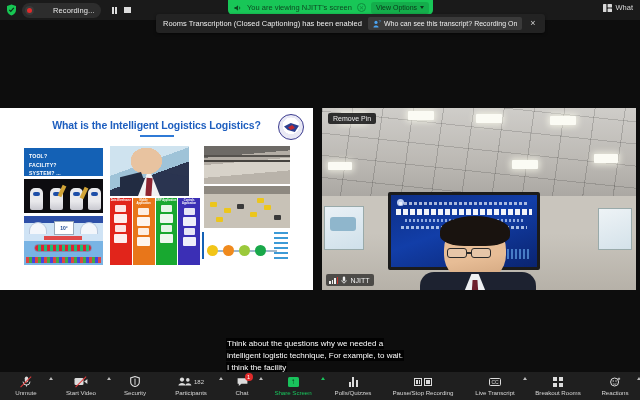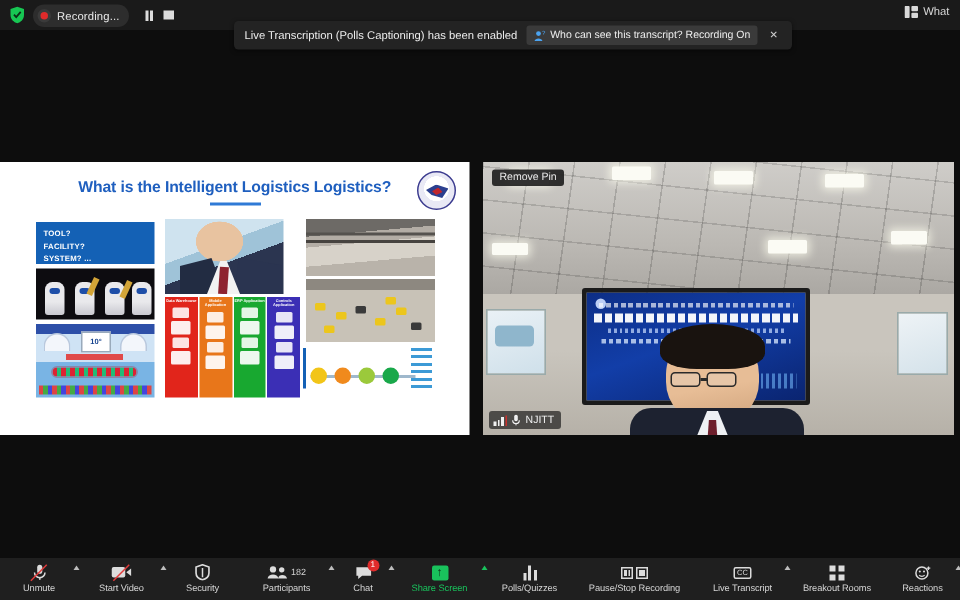--- a/index.html
+++ b/index.html
@@ -16,21 +16,21 @@
     position: absolute; top: 0; left: 0; width: 640px; height: 20px;
     background: #1a1a1a;
     display: flex; align-items: center;
   }
   .tb-left { display: flex; align-items: center; gap: 5px; padding-left: 6px; }
   .shield-ic {
     width: 11px; height: 12px; position: relative;
   }
   .shield-ic svg { display: block; }
   .rec-pill {
-    display: flex; align-items: center; gap: 4px;
+    display: flex; align-items: center; gap: 19px;
     background: #2d2d2d; border-radius: 9px; padding: 2px 6px 2px 3px;
     height: 15px;
   }
   .rec-dot {
     width: 9px; height: 9px; border-radius: 50%;
     background: #3a3a3a; display: flex; align-items: center; justify-content: center;
   }
   .rec-dot i { width: 5px; height: 5px; border-radius: 50%; background: #e02b2b; display:block; }
   .rec-txt { color: #e8e8e8; font-size: 7.5px; letter-spacing: .1px; white-space: nowrap; }
   .tb-ctrl { display: flex; align-items: center; gap: 7px; margin-left: 6px; }
@@ -312,35 +312,49 @@
       </div>
       <div class="tb-ctrl">
         <span class="pause-ic">
             <span></span>
             <span></span>
           </span>
         <span class="stop-ic"></span>
       </div>
     </div>
 
+    <div class="share-banner">
+      <span class="spk-ic">
+        <svg width="8" height="8" viewBox="0 0 8 8">
+            <path d="M0.5 3 H2 L4 1.2 V6.8 L2 5 H0.5 Z" fill="#0d4a22"></path>
+            <path d="M5.2 2.6 a2 2 0 0 1 0 2.8" stroke="#0d4a22" stroke-width=".8" fill="none"></path>
+          </svg>
+      </span>
+      <span class="lbl">You are viewing NJITT's screen</span>
+      <span class="x-circ">✕</span>
+      <span class="view-opt">
+        <span>View Options</span>
+        <i class="caret-d"></i>
+      </span>
+    </div>
 
     <div class="view-btn">
       <span class="view-ic">
         <svg width="9" height="8" viewBox="0 0 9 8">
             <rect x="0" y="0" width="3.4" height="8" rx=".6" fill="#d8d8d8"></rect>
             <rect x="4.6" y="0" width="4.4" height="3.5" rx=".6" fill="#d8d8d8"></rect>
             <rect x="4.6" y="4.5" width="4.4" height="3.5" rx=".6" fill="#d8d8d8"></rect>
           </svg>
       </span>
       <span>What</span>
     </div>
   </div>
 
   <div class="notif">
-    <span class="notif-txt">Live Transcription (Polls Captioning) has been enabled</span>
+    <span class="notif-txt">Rooms Transcription (Closed Captioning) has been enabled</span>
     <span class="notif-btn">
       <span class="ppl-ic">
         <svg width="8" height="8" viewBox="0 0 8 8">
             <circle cx="3" cy="2.4" r="1.6" fill="#4ba3f0"></circle>
             <path d="M0.4 7.4 C0.6 5 5.4 5 5.6 7.4 Z" fill="#4ba3f0"></path>
             <text x="5.4" y="3.4" font-size="4" fill="#4ba3f0">?</text>
           </svg>
       </span>
       <span>Who can see this transcript? Recording On</span>
     </span>
@@ -497,20 +511,25 @@
         <svg width="6" height="8" viewBox="0 0 6 8">
             <rect x="1.8" y="0.5" width="2.4" height="4.4" rx="1.2" fill="#f0f0f0"></rect>
             <path d="M0.8 4.2 a2.2 2.2 0 0 0 4.4 0" stroke="#f0f0f0" stroke-width=".8" fill="none"></path>
             <rect x="2.7" y="6" width=".6" height="1.6" fill="#f0f0f0"></rect>
           </svg>
       </span>
       <span class="nm">NJITT</span>
     </div>
   </div>
 
+  <div class="captions">
+    <span>Think about the questions why we needed a</span>
+    <span>intelligent logistic technique, For example, to wait.</span>
+    <span>I think the facility</span>
+  </div>
 
   <div class="toolbar">
 
     <div class="tool" style="min-width:52px">
       <span class="ic">
         <svg width="9" height="11" viewBox="0 0 9 11">
             <rect x="2.8" y="0.5" width="3.4" height="6" rx="1.7" fill="#dcdcdc"></rect>
             <path d="M1 5.6 a3.5 3.5 0 0 0 7 0" stroke="#dcdcdc" stroke-width="1" fill="none"></path>
             <rect x="4.1" y="8.6" width=".9" height="2" fill="#dcdcdc"></rect>
           </svg>

